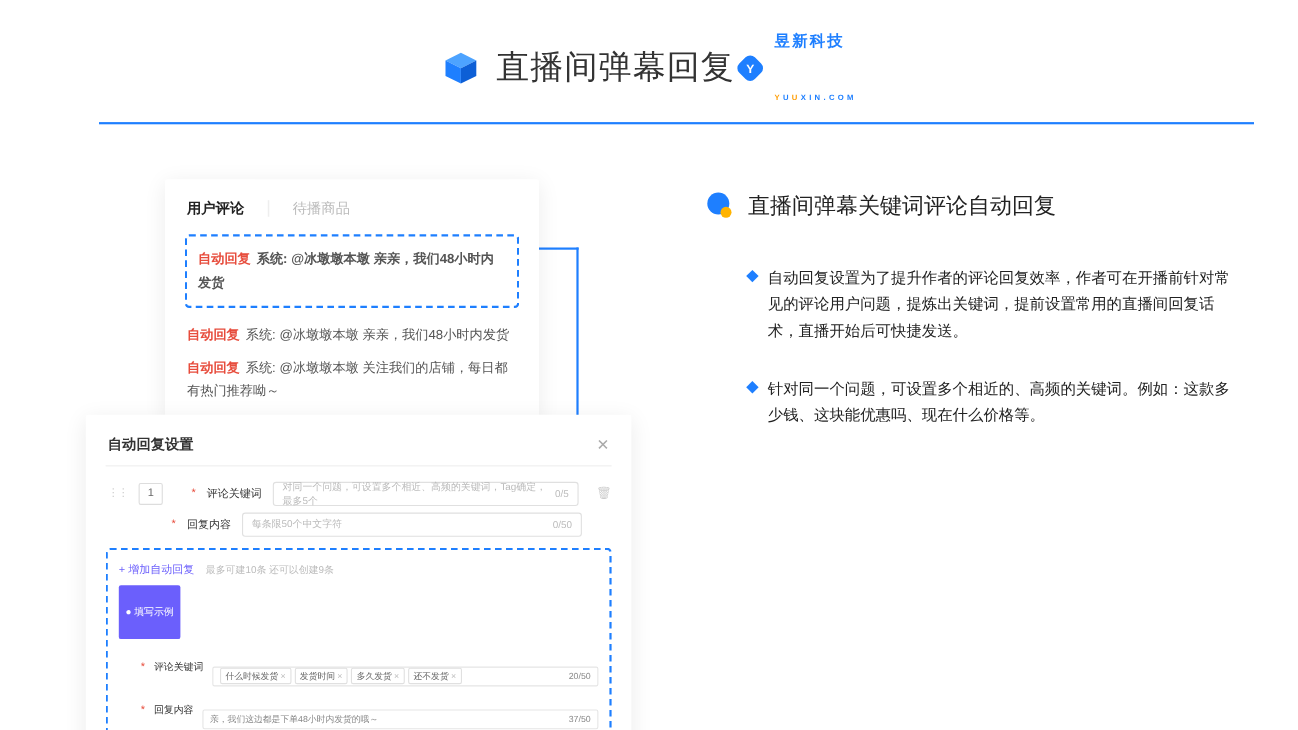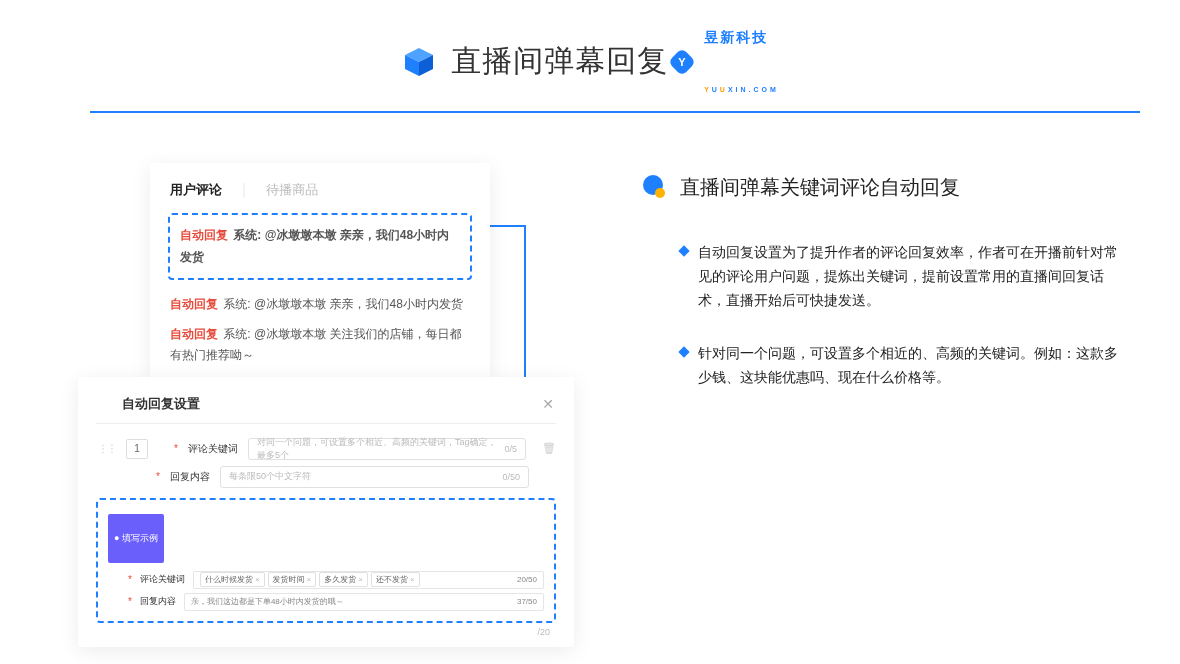--- a/index.html
+++ b/index.html
@@ -32,40 +32,40 @@
 .tab-active { font-size: 13px; font-weight: 700; color: #222; }
 .tab-inactive { font-size: 13px; color: #bbb; }
 .divider-v { color: #eee; }
 
 .dashed-box { border: 2px dashed #1e7fff; border-radius: 4px; padding: 6px 8px; margin-bottom: 10px; position: relative; }
 .comment-line { font-size: 12px; line-height: 1.8; color: #555; padding: 4px 2px; }
 .auto-tag { color: #e74c3c; font-weight: 600; margin-right: 2px; }
 
 
 .settings-head { display: flex; justify-content: space-between; align-items: center; border-bottom: 1px solid #eee; padding: 0 2px 10px 2px; margin-bottom: 14px; }
-.settings-title { font-size: 13px; font-weight: 600; color: #333; margin-left: 24px; }
+.settings-title { font-size: 13px; font-weight: 600; color: #333; }
 .close-x { color: #aaa; font-size: 14px; }
 
 .form-row { display: flex; align-items: center; gap: 10px; margin-bottom: 6px; padding-left: 2px; }
 .drag-dots { color: #ccc; font-size: 10px; line-height: 0.5; letter-spacing: -1px; }
 .num-box { width: 22px; height: 20px; border: 1px solid #ddd; font-size: 10px; display: flex; align-items: center; justify-content: center; color: #666; border-radius: 2px; }
 .req-star { color: #e74c3c; font-size: 10px; margin-left: 16px; }
 .label-sm { font-size: 10px; color: #333; white-space: nowrap; }
 .input-box { flex: 1; border: 1px solid #e0e0e0; border-radius: 3px; height: 22px; display: flex; align-items: center; justify-content: space-between; padding: 0 8px; font-size: 9px; color: #bbb; }
 .input-box .cnt { color: #bbb; }
 .trash { color: #ccc; font-size: 11px; margin-left: 6px; }
 
 .dashed-box-big { border: 2px dashed #1e7fff; border-radius: 4px; padding: 8px 10px 10px 10px; margin-top: 10px; }
 .add-link { font-size: 10px; color: #6b5ffc; margin-right: 6px; }
 .hint-sm { font-size: 9px; color: #bbb; }
 .badge-purple { background: #6b5ffc; color: #fff; font-size: 9px; padding: 18px 6px; border-radius: 2px; display: inline-block; margin: 6px 0 4px 0; }
 .example-row { display: flex; align-items: center; gap: 8px; margin-top: 4px; padding-left: 20px; }
 .tag-chip { border: 1px solid #e0e0e0; border-radius: 2px; padding: 1px 4px; font-size: 8px; color: #666; display: inline-flex; align-items: center; gap: 2px; }
 .tag-x { color: #bbb; font-size: 8px; }
-.example-input { flex: 1; border: 1px solid #e5e5e5; border-radius: 2px; height: 18px; display: flex; align-items: center; padding: 0 6px; font-size: 8px; color: #888; justify-content: space-between; }
+.example-input { flex: 1; border: 1px solid #e5e5e5; border-radius: 2px; height: 18px; display: flex; align-items: center; padding: 0 6px; font-size: 8px; color: #888; justify-content: space-between; margin-top: 17px; }
 .footer-right { text-align: right; font-size: 9px; color: #bbb; padding: 4px 6px 0 0; }
 
 
 .connector-h { position: absolute; height: 2px; background: #1e7fff; }
 .connector-v { position: absolute; width: 2px; background: #1e7fff; }
 
 
 .section-head { display: flex; align-items: center; gap: 12px; margin-bottom: 40px; }
 .dot-icon { width: 28px; height: 28px; }
 .section-title { font-size: 20px; font-weight: 500; color: #222; }
@@ -145,20 +145,24 @@
         <span class="req-star" style="margin-left:0">*</span>
         <span class="label-sm">回复内容</span>
         <div class="input-box">
           <span>每条限50个中文字符</span>
           <span class="cnt">0/50</span>
         </div>
         <span style="width:17px"></span>
       </div>
 
       <div class="dashed-box-big" id="dashed-bottom">
+        <div>
+          <span class="add-link">+ 增加自动回复</span>
+          <span class="hint-sm">最多可建10条 还可以创建9条</span>
+        </div>
         <span class="badge-purple">● 填写示例</span>
 
         <div class="example-row">
           <span class="req-star" style="margin-left:0">*</span>
           <span class="label-sm" style="font-size:9px">评论关键词</span>
           <div class="example-input">
             <span id="tags-host" style="display:flex;gap:3px">
                 <span class="tag-chip">什么时候发货 <span class="tag-x">×</span></span>
                 <span class="tag-chip">发货时间 <span class="tag-x">×</span></span>
                 <span class="tag-chip">多久发货 <span class="tag-x">×</span></span>

